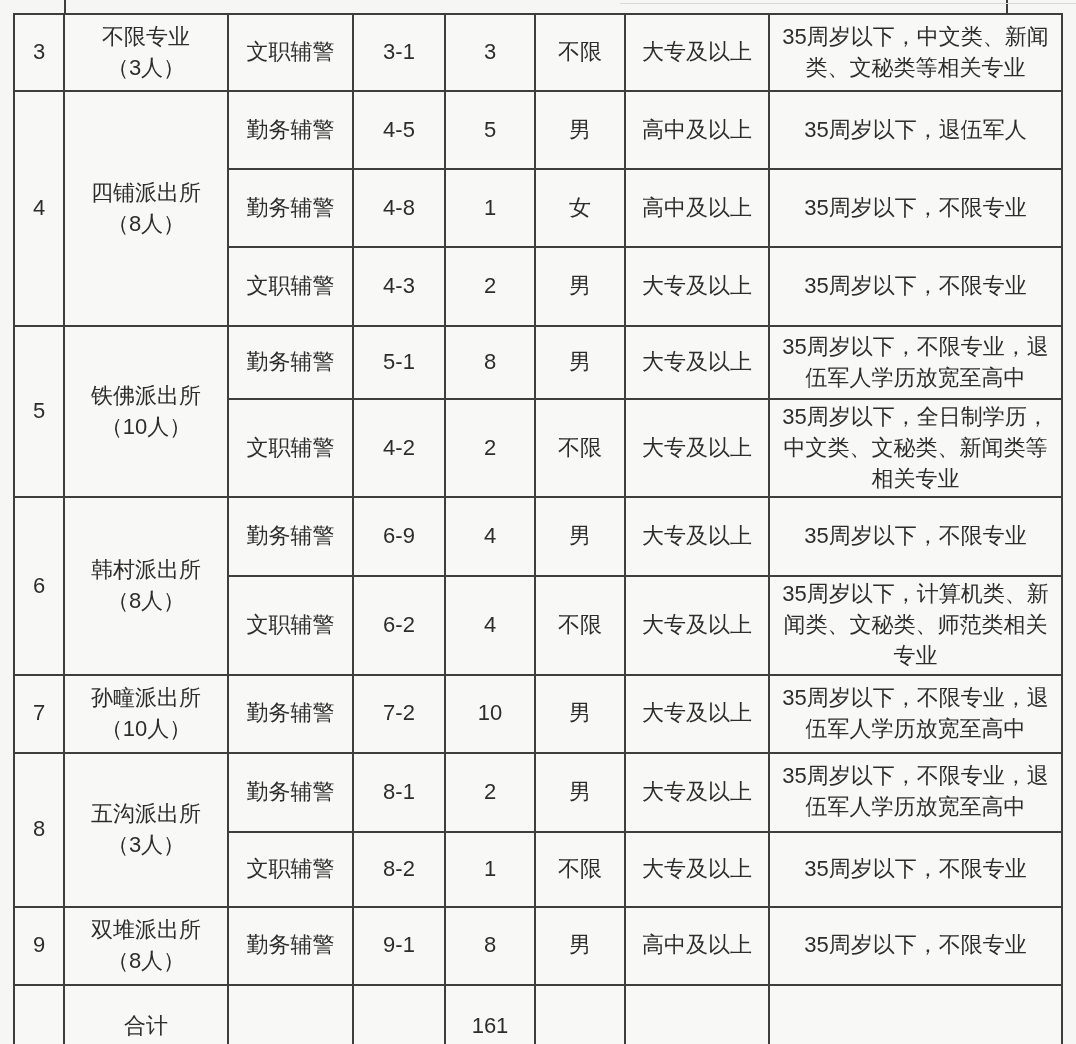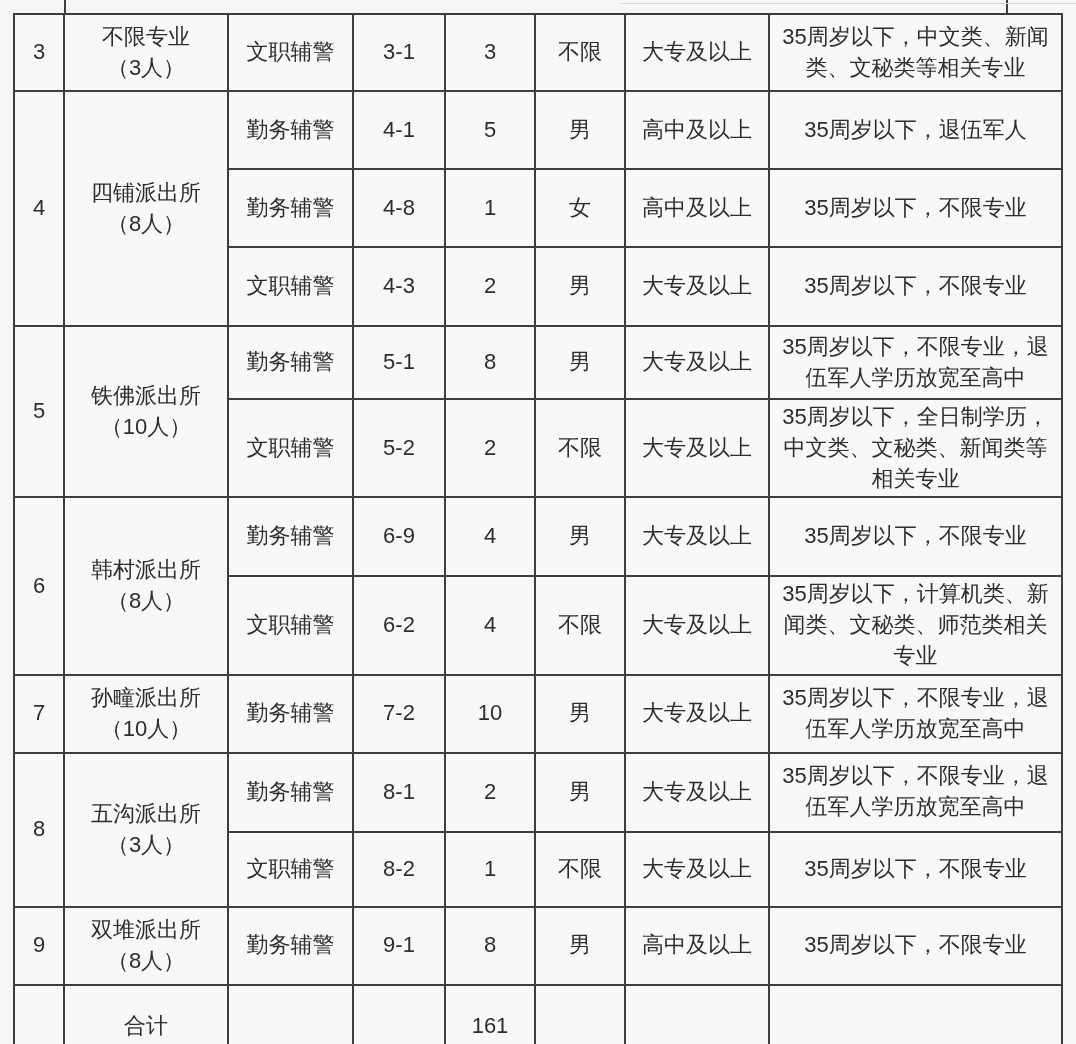--- a/index.html
+++ b/index.html
@@ -75,21 +75,21 @@
       <td>不限</td>
       <td>大专及以上</td>
       <td class="req">35周岁以下，中文类、新闻类、文秘类等相关专业</td>
     </tr>
 
     <tr class="h78">
       <td rowspan="3">4</td>
       <td rowspan="3" class="unit">四铺派出所
 （8人）</td>
       <td>勤务辅警</td>
-      <td>4-1</td>
+      <td>4-5</td>
       <td>5</td>
       <td>男</td>
       <td>高中及以上</td>
       <td class="req">35周岁以下，退伍军人</td>
     </tr>
     <tr class="h78">
       <td>勤务辅警</td>
       <td>4-8</td>
       <td>1</td>
       <td>女</td>
@@ -111,21 +111,21 @@
 （10人）</td>
       <td>勤务辅警</td>
       <td>5-1</td>
       <td>8</td>
       <td>男</td>
       <td>大专及以上</td>
       <td class="req">35周岁以下，不限专业，退伍军人学历放宽至高中</td>
     </tr>
     <tr class="h98">
       <td>文职辅警</td>
-      <td>5-2</td>
+      <td>4-2</td>
       <td>2</td>
       <td>不限</td>
       <td>大专及以上</td>
       <td class="req">35周岁以下，全日制学历，中文类、文秘类、新闻类等相关专业</td>
     </tr>
 
     <tr class="h79">
       <td rowspan="2">6</td>
       <td rowspan="2" class="unit">韩村派出所
 （8人）</td>

